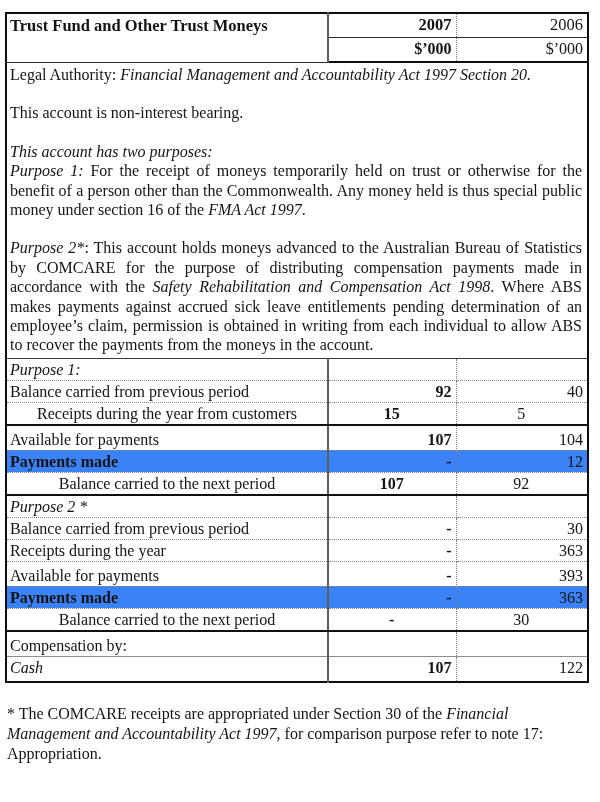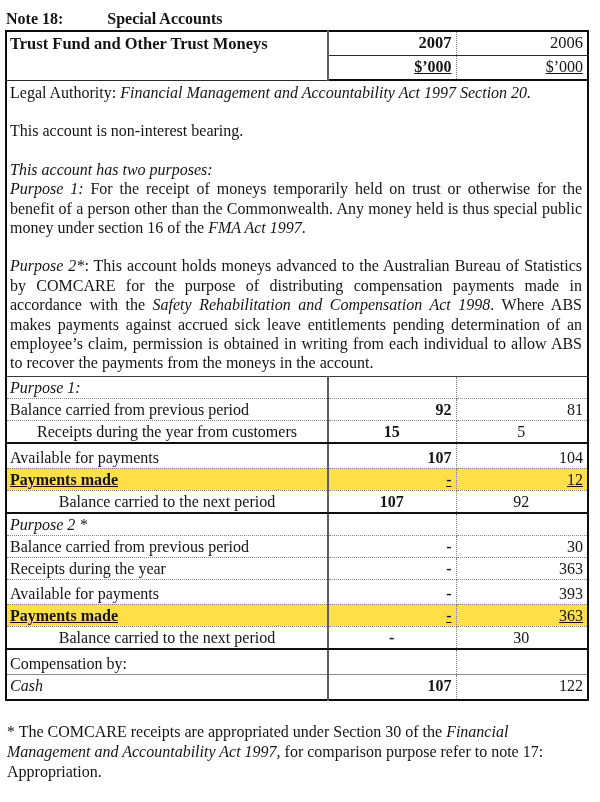--- a/index.html
+++ b/index.html
@@ -24,48 +24,45 @@
   col.c1{width:322px;}col.c2{width:128px;}col.c3{width:132px;}
   td{vertical-align:top;padding:1px 3px 1px 3px;line-height:19px;}
   td.colA{border-right:2px solid #5e5e5e;}
   td.colB{border-right:1.3px dotted #7e7e7e;text-align:right;padding-right:4px;}
   td.colC{text-align:right;padding-right:4px;}
   .bold{font-weight:bold;}
   .it{font-style:italic;}
 
   tr.hdr1 td{border-bottom:1.6px solid #2a2a2a;height:21px;font-size:16.5px;}
   td.hdrTitle{border-bottom:2.5px solid #0d0d0d;font-weight:bold;font-size:16.5px;padding-top:2px;}
-  tr.hdr2 td{border-bottom:2.5px solid #0d0d0d;height:21px;text-decoration:underline;}
+  tr.hdr2 td{border-bottom:2.5px solid #0d0d0d;height:21px;}
 
   td.textcell{
     border-bottom:1.6px solid #3a3a3a;
     padding:2px 5px 3px 3px;
   }
   .textcell p{margin:0;line-height:19.4px;}
   .textcell p.just{text-align:justify;}
   .textcell p.blank{height:19px;}
 
   tbody.rows td{border-bottom:1.2px dotted #858585;}
   tr.thick td{border-bottom:2.3px solid #101010;text-align:center;}
   tr.solidline td{border-bottom:1.2px solid #8d8d8d;}
   tr.noline td{border-bottom:none;}
-  tr.shaded td{background:#fde047;text-decoration:underline;}
+  tr.shaded td{background:#3b82f6;}
   tr.tall-top td{padding-top:4px;}
   tr.tall-bottom td{padding-bottom:4px;}
 
   .footnote{margin:21px 10px 0 1px;line-height:20px;}
 </style>
 </head>
 <body>
 
 <div class="page">
 
-  <div class="h1">
-    <span>Note 18:</span><span class="tab"></span><span>Special Accounts</span>
-  </div>
 
 
   <table class="tft">
     <colgroup>
         <col class="c1">
         <col class="c2">
         <col class="c3">
       </colgroup>
     <thead>
       <tr class="hdr1">
@@ -94,21 +91,21 @@
     </tbody>
     <tbody class="rows" id="data-rows">
         <tr class="">
           <td class="colA it">Purpose 1:</td>
           <td class="colB bold"></td>
           <td class="colC"></td>
         </tr>
         <tr class="">
           <td class="colA">Balance carried from previous period</td>
           <td class="colB bold">92</td>
-          <td class="colC">81</td>
+          <td class="colC">40</td>
         </tr>
         <tr class="thick">
           <td class="colA">Receipts during the year from customers</td>
           <td class="colB bold">15</td>
           <td class="colC">5</td>
         </tr>
         <tr class="tall-top">
           <td class="colA">Available for payments</td>
           <td class="colB bold">107</td>
           <td class="colC">104</td>

